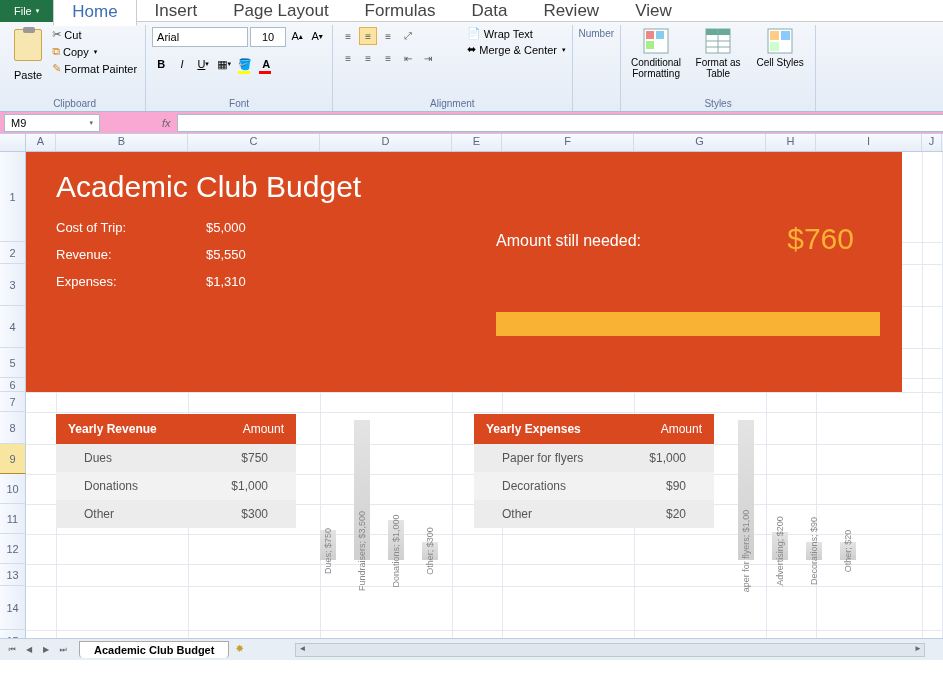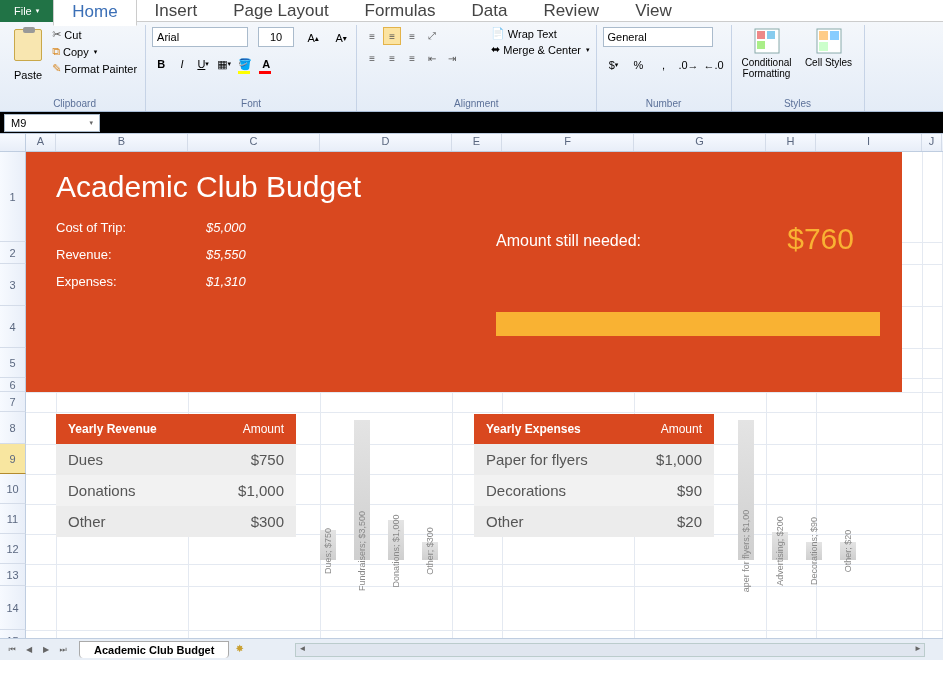--- a/index.html
+++ b/index.html
@@ -21,21 +21,21 @@
 .paste-icon { width: 28px; height: 32px; background: #f8e6b0; border: 1px solid #c9a84a; border-radius: 2px; position: relative; }
 .paste-icon::before { content: ""; position: absolute; top: -3px; left: 8px; width: 12px; height: 6px; background: #999; border-radius: 2px; }
 .paste-btn span { font-size: 11px; margin-top: 8px; }
 
 .clip-col { display: flex; flex-direction: column; gap: 2px; }
 .clip-item { display: flex; align-items: center; gap: 3px; font-size: 11px; cursor: pointer; padding: 1px 2px; }
 .cut-icon { color: #555; }
 .copy-icon { color: #d98c2a; }
 .fp-icon { color: #d98c2a; }
 
-.font-top { display: flex; align-items: flex-end; gap: 10px; }
+.font-top { display: flex; align-items: flex-start; gap: 2px; }
 .font-sel { border: 1px solid #abc; background: #fff; font-size: 11px; padding: 1px 4px; width: 96px; height: 20px; }
 .size-sel { border: 1px solid #abc; background: #fff; font-size: 11px; padding: 1px 2px; width: 36px; height: 20px; text-align: center; }
 .font-btn { width: 18px; height: 18px; display: inline-flex; align-items: center; justify-content: center; cursor: pointer; font-size: 11px; }
 .font-btn sup { font-size: 8px; }
 .font-row2 { display: flex; gap: 3px; margin-top: 4px; align-items: center; }
 
 .align-grid { display: grid; grid-template-columns: repeat(6, 18px); gap: 2px; }
 .align-btn { width: 18px; height: 18px; display: flex; align-items: center; justify-content: center; cursor: pointer; font-size: 10px; color: #555; }
 .align-btn.active { background: #fbe3a1; border: 1px solid #e3b34a; }
 .wrap-merge { display: flex; flex-direction: column; gap: 3px; margin-left: 6px; }
@@ -43,21 +43,21 @@
 
 .num-top { border: 1px solid #abc; background: #fff; font-size: 11px; padding: 2px 4px; width: 110px; height: 20px; }
 .num-row2 { display: flex; gap: 3px; margin-top: 4px; }
 .num-btn { width: 22px; height: 20px; display: flex; align-items: center; justify-content: center; font-size: 11px; cursor: pointer; }
 
 .styles-body { display: flex; gap: 4px; }
 .style-btn { display: flex; flex-direction: column; align-items: center; font-size: 10px; cursor: pointer; width: 58px; text-align: center; }
 .style-icon { width: 28px; height: 28px; margin-bottom: 2px; }
 
 
-.fbar { display: flex; align-items: center; border-bottom: 1px solid #bfcde0; height: 22px; background: #000000; gap: 28px; }
+.fbar { display: flex; align-items: center; border-bottom: 1px solid #bfcde0; height: 22px; background: #f9a8d4; gap: 28px; }
 .namebox { width: 96px; border: 1px solid #abc; background: #fff; margin: 0 4px; font-size: 11px; padding: 2px 6px; height: 18px; display: flex; align-items: center; justify-content: space-between; }
 .namebox::after { content: "▾"; font-size: 7px; color: #666; }
 .fx-area { display: flex; align-items: center; flex: 1; gap: 6px; padding-left: 30px; }
 .fx-lbl { font-style: italic; color: #666; font-size: 11px; }
 .fx-input { flex: 1; border: 1px solid #abc; border-right: none; background: #fff; height: 18px; margin-right: 0; }
 
 
 .grid-wrap { position: relative; height: 526px; overflow: hidden; background: #fff; }
 .col-headers { display: flex; height: 18px; border-bottom: 1px solid #bfcde0; background: linear-gradient(#f7faff,#e8eef8); }
 .corner { width: 26px; border-right: 1px solid #bfcde0; }
@@ -65,30 +65,30 @@
 .row-headers { position: absolute; left: 0; top: 18px; width: 26px; background: linear-gradient(90deg,#f7faff,#e8eef8); }
 .rh { height: var(--h); border-bottom: 1px solid #d4dce9; border-right: 1px solid #bfcde0; text-align: center; font-size: 11px; color: #5b6880; display: flex; align-items: center; justify-content: center; }
 .rh.sel { background: #f8e6a0; border-bottom: 1px solid #b38b2e; }
 
 .cells { position: absolute; left: 26px; top: 18px; right: 0; }
 
 .orange-header { background: #d9481f; color: #fff; padding: 18px 28px 14px 30px; width: 876px; height: 240px; }
 .title { font-size: 30px; font-weight: 300; font-family: "Segoe UI Light", "Segoe UI", Arial; margin-bottom: 16px; }
 .hdr-row { display: flex; align-items: center; margin-bottom: 12px; font-size: 13px; }
 .hdr-lbl { width: 150px; }
-.hdr-val { width: 110px; font-style: italic; }
+.hdr-val { width: 110px; }
 .amt-needed { position: absolute; left: 470px; top: 80px; font-size: 16px; color: #fff; }
 .amt-val { position: absolute; right: 48px; top: 70px; font-size: 30px; color: #f9b233; }
 .prog { position: absolute; left: 470px; top: 160px; width: 384px; height: 24px; background: #f9b233; }
 
 .tables-row { position: absolute; left: 26px; top: 280px; display: flex; width: 896px; }
 .tbl { width: 240px; }
 .tbl-hdr { background: #d9481f; color: #fff; display: flex; padding: 8px 12px; font-size: 12px; }
 .tbl-hdr .c1 { flex: 1; font-weight: bold; } .tbl-hdr .c2 { width: 60px; text-align: right; }
-.tbl-row { display: flex; padding: 7px 12px; font-size: 15px; color: #555; background: #f2f2f2; }
+.tbl-row { display: flex; padding: 7px 28px; font-size: 12px; color: #555; background: #f2f2f2; }
 .tbl-row:nth-child(odd) { background: #ececec; }
 .tbl-row .c1 { flex: 1; } .tbl-row .c2 { width: 60px; text-align: right; }
 
 .bars { display: flex; align-items: flex-end; gap: 18px; margin-left: 24px; height: 150px; padding-bottom: 4px; }
 .bar { width: 16px; background: linear-gradient(#e4e4e4,#cfcfcf); position: relative; }
 .bar-lbl { position: absolute; bottom: 4px; left: 50%; transform: translateX(-50%) rotate(-90deg); transform-origin: center; font-size: 9px; color: #888; white-space: nowrap; }
 
 
 .sheet-bar { position: absolute; bottom: 0; left: 0; right: 0; height: 22px; background: #e8eef6; border-top: 1px solid #bfcde0; display: flex; align-items: center; }
 .nav-btns { display: flex; gap: 1px; padding: 0 4px; }
@@ -205,62 +205,66 @@
             <span>⬌</span>
             <span>Merge &amp; Center</span>
             <span style="font-size:7px;margin-left:2px">▾</span>
           </div>
       </div>
     </div>
     <div class="group-title">Alignment</div>
   </div>
 
   <div class="group">
-    <div class="group-body" style="flex-direction:column">
-      <input class="num-top" value="General" style="">
-      <div class="num-row2">
-        <span class="num-btn">$<sub style="font-size:7px">▾</sub></span>
-        <span class="num-btn">%</span>
-        <span class="num-btn">,</span>
-        <span class="num-btn">.0→</span>
-        <span class="num-btn">←.0</span>
-      </div>
-    </div>
     <div class="group-title">Number</div>
   </div>
 
   <div class="group">
     <div class="styles-body group-body">
       <div class="style-btn">
         <svg class="style-icon" viewBox="0 0 28 28">
             <rect x="2" y="2" width="24" height="24" fill="#fff" stroke="#8aa"></rect>
             <rect x="4" y="4" width="8" height="8" fill="#e88"></rect>
             <rect x="14" y="4" width="8" height="8" fill="#8ce"></rect>
             <rect x="4" y="14" width="8" height="8" fill="#ae8"></rect>
           </svg>
         <span>Conditional Formatting</span>
       </div>
       <div class="style-btn">
         <svg class="style-icon" viewBox="0 0 28 28">
             <rect x="2" y="2" width="24" height="24" fill="#fff" stroke="#8aa"></rect>
+            <rect x="2" y="2" width="24" height="6" fill="#6a9"></rect>
+            <line x1="2" y1="14" x2="26" y2="14" stroke="#8aa"></line>
+            <line x1="2" y1="20" x2="26" y2="20" stroke="#8aa"></line>
+            <line x1="14" y1="2" x2="14" y2="26" stroke="#8aa"></line>
+          </svg>
+        <span>Format as Table</span>
+      </div>
+      <div class="style-btn">
+        <svg class="style-icon" viewBox="0 0 28 28">
+            <rect x="2" y="2" width="24" height="24" fill="#fff" stroke="#8aa"></rect>
             <rect x="4" y="4" width="9" height="9" fill="#fc8"></rect>
             <rect x="15" y="4" width="9" height="9" fill="#8cf"></rect>
             <rect x="4" y="15" width="9" height="9" fill="#cfc"></rect>
           </svg>
         <span>Cell Styles</span>
       </div>
     </div>
     <div class="group-title">Styles</div>
   </div>
 </div>
 
 <div class="fbar">
   <div class="namebox">
       <span>M9</span>
     </div>
+  <div class="fx-area">
+    <span class="fx-lbl">fx</span>
+    <div class="fx-input"></div>
+  </div>
 </div>
 
 <div class="grid-wrap">
   <div class="col-headers">
     <div class="corner"></div>
     <div class="ch" style="width:30px">A</div>
       <div class="ch" style="width:132px">B</div>
       <div class="ch" style="width:132px">C</div>
       <div class="ch" style="width:132px">D</div>
       <div class="ch" style="width:50px">E</div>

